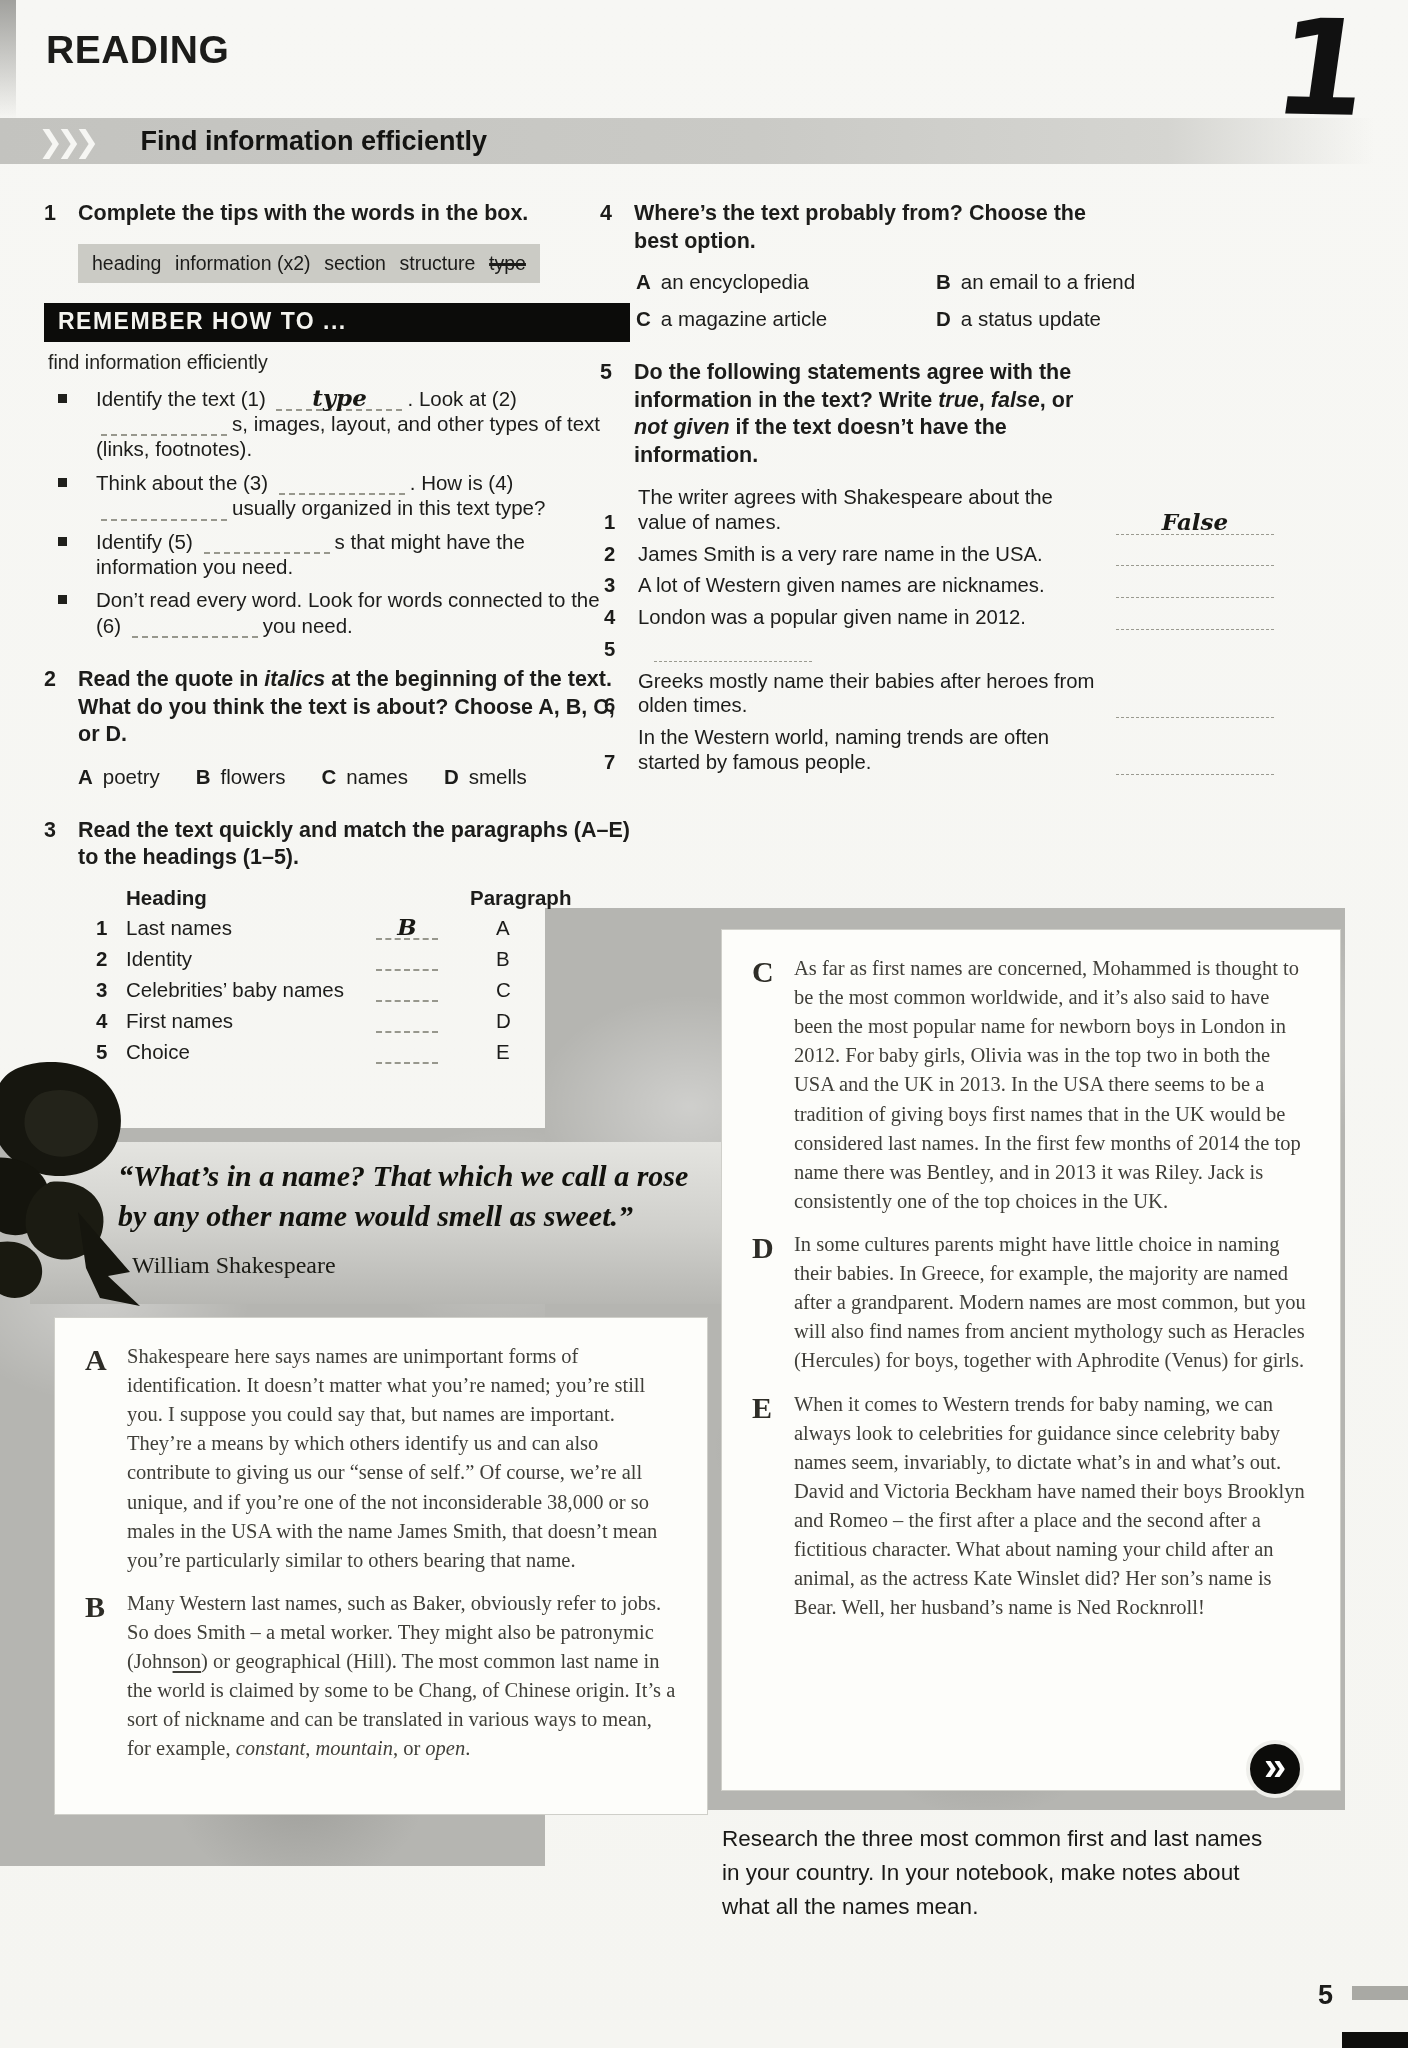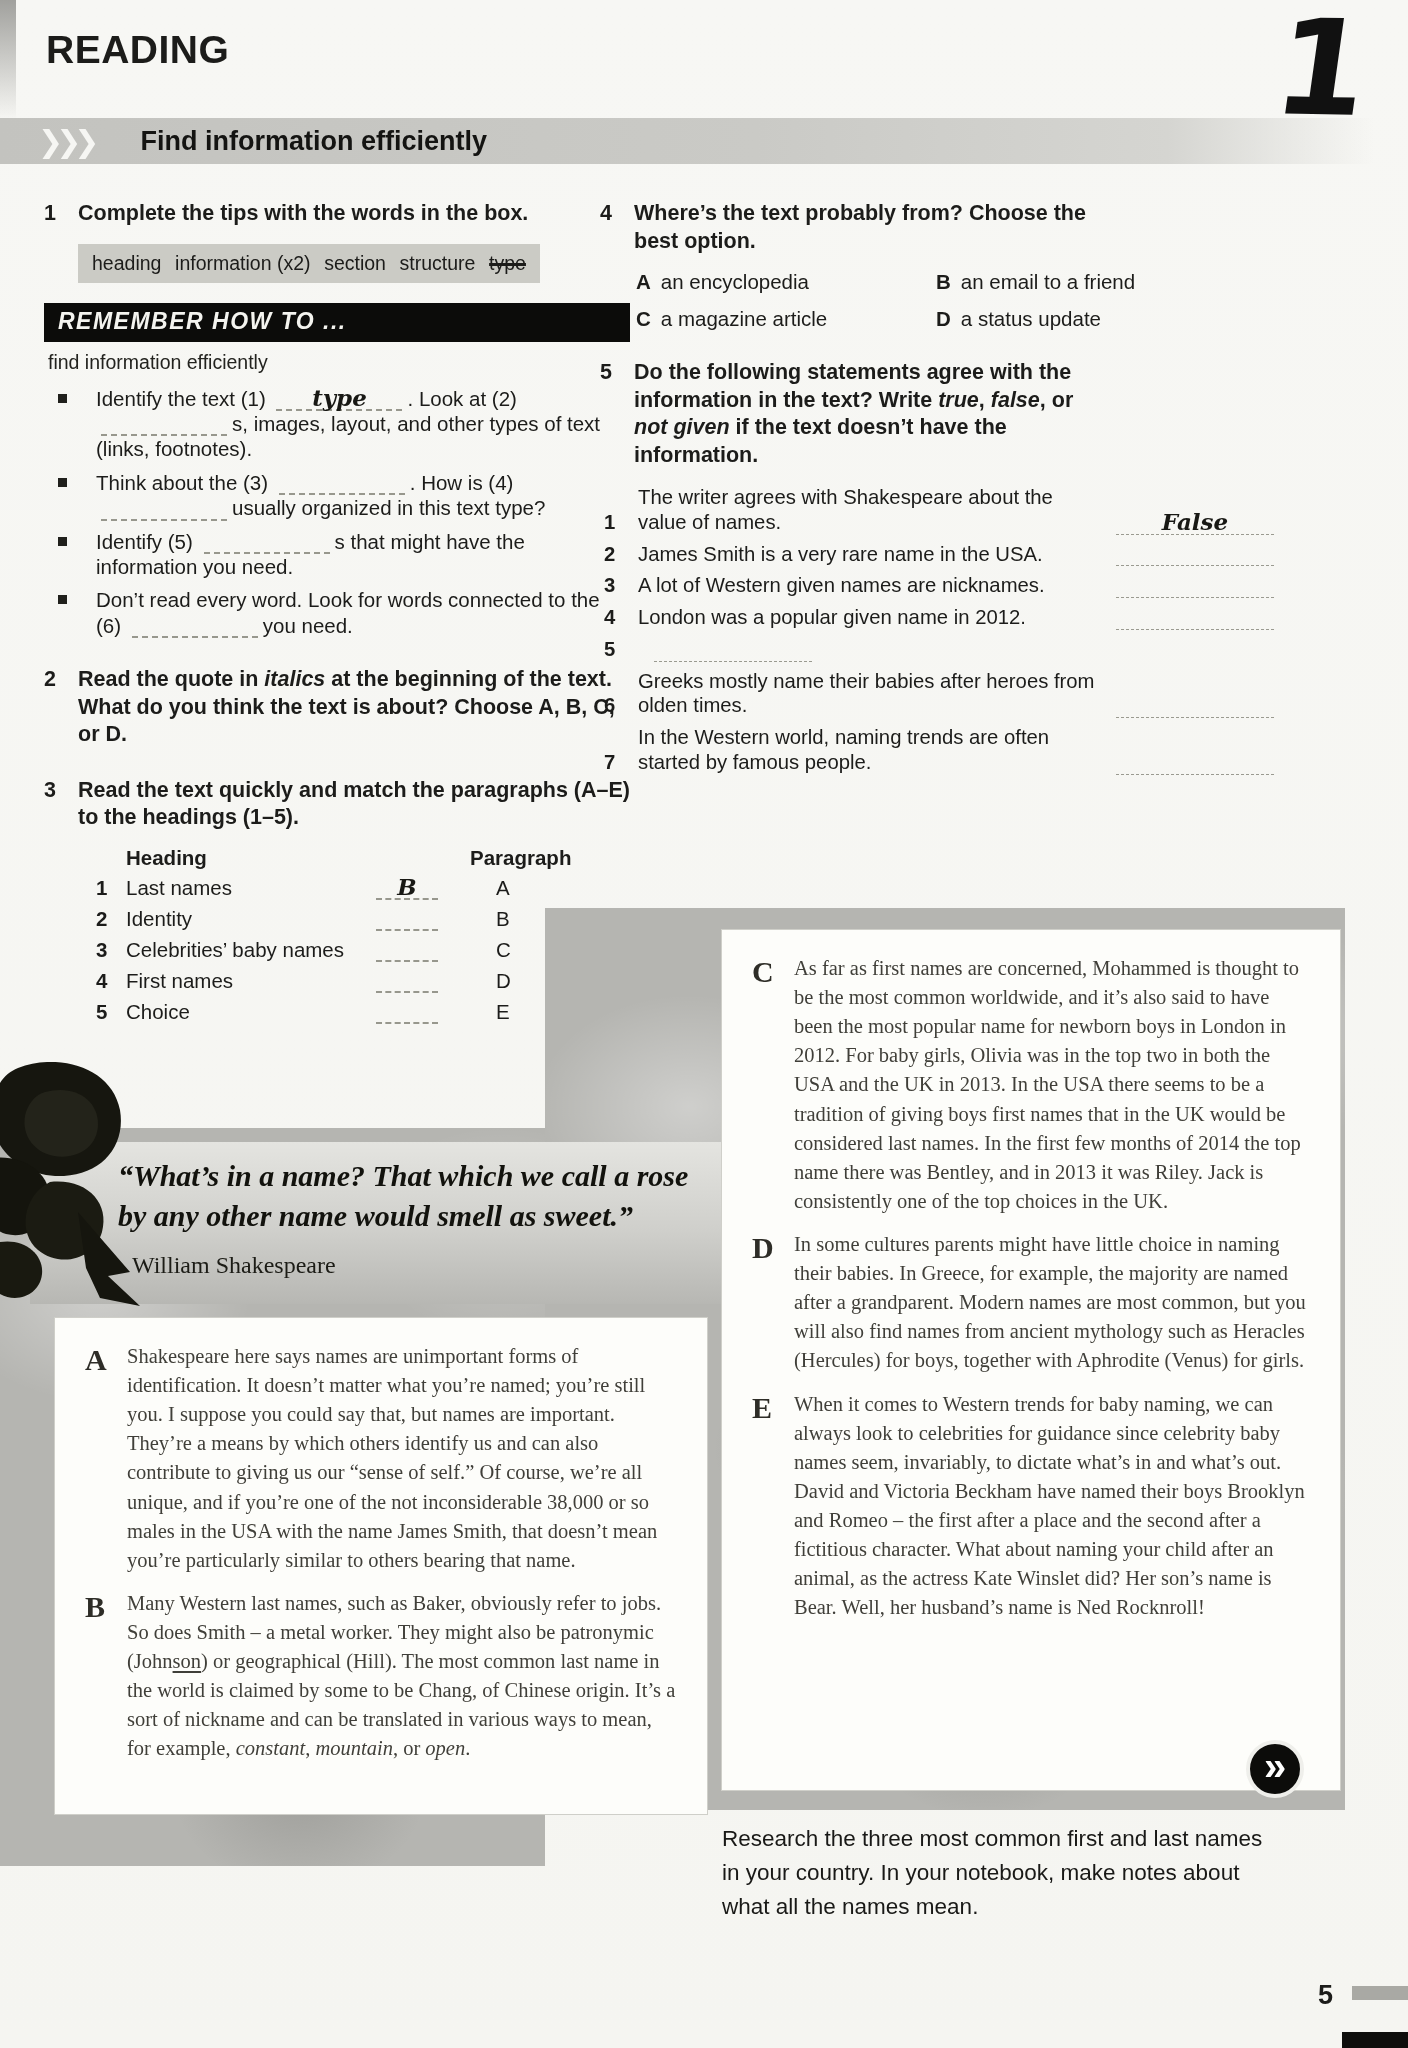--- a/index.html
+++ b/index.html
@@ -25,21 +25,21 @@
 
   .ex-header{display:flex;gap:12px;font-size:21.5px;font-weight:800;line-height:1.28;}
   .ex-num{width:22px;flex:none;}
   .ex-body{flex:1;}
   .ex-body i{}
 
   
   .word-box{margin:16px 0 20px 34px;width:462px;box-sizing:border-box;background:#cbcbc5;
       padding:8px 14px;display:flex;justify-content:space-between;font-size:19.5px;white-space:nowrap;}
   .wb-word.struck{text-decoration:line-through;text-decoration-thickness:2.5px;}
-  .remember-banner{background:#0c0c0a;color:#f4f4ef;font-weight:800;font-style:italic;font-size:23px;
+  .remember-banner{background:#0c0c0a;color:#f4f4ef;font-weight:800;font-size:23px;
       letter-spacing:1.5px;padding:5px 14px 7px;}
   .remember-sub{font-size:19.5px;margin:9px 0 12px 4px;color:#23231f;}
   .tips{list-style:none;margin:0;padding:0;font-size:20.5px;line-height:1.24;}
   .tip{position:relative;padding-left:52px;margin-bottom:8px;}
   .tip::before{content:"";position:absolute;left:14px;top:8px;width:9px;height:9px;background:#20201c;}
   .blank{display:inline-block;min-width:126px;height:22px;border-bottom:2px dashed #97978d;
       text-align:center;margin:0 5px;vertical-align:bottom;}
   .hand{font-family:"DejaVu Serif",serif;font-style:italic;font-weight:600;font-size:23px;
       color:#181814;position:relative;top:-3px;}
 
@@ -151,20 +151,26 @@
           <li class="tip"><span>Identify (5) </span><span class="blank"><span class="hand"></span></span><span>s that might have the information you need. </span></li>
           <li class="tip"><span>Don’t read every word. Look for words connected to the (6) </span><span class="blank"><span class="hand"></span></span><span>you need. </span></li>
         </ul>
     </div>
 
     <div class="ex-block">
       <div class="ex-header">
         <span class="ex-num">2</span>
         <span class="ex-body">Read the quote in <i>italics</i> at the beginning of the text. What do you think the text is about? Choose A, B, C, or D.</span>
       </div>
+      <div class="options-row">
+          <span class="opt"><b>A</b>poetry</span>
+          <span class="opt"><b>B</b>flowers</span>
+          <span class="opt"><b>C</b>names</span>
+          <span class="opt"><b>D</b>smells</span>
+        </div>
     </div>
 
     <div class="ex-block">
       <div class="ex-header">
         <span class="ex-num">3</span>
         <span class="ex-body">Read the text quickly and match the paragraphs (A–E) to the headings (1–5).</span>
       </div>
       <div class="match-table">
         <div class="mhead">
           <span class="hh">Heading</span>

